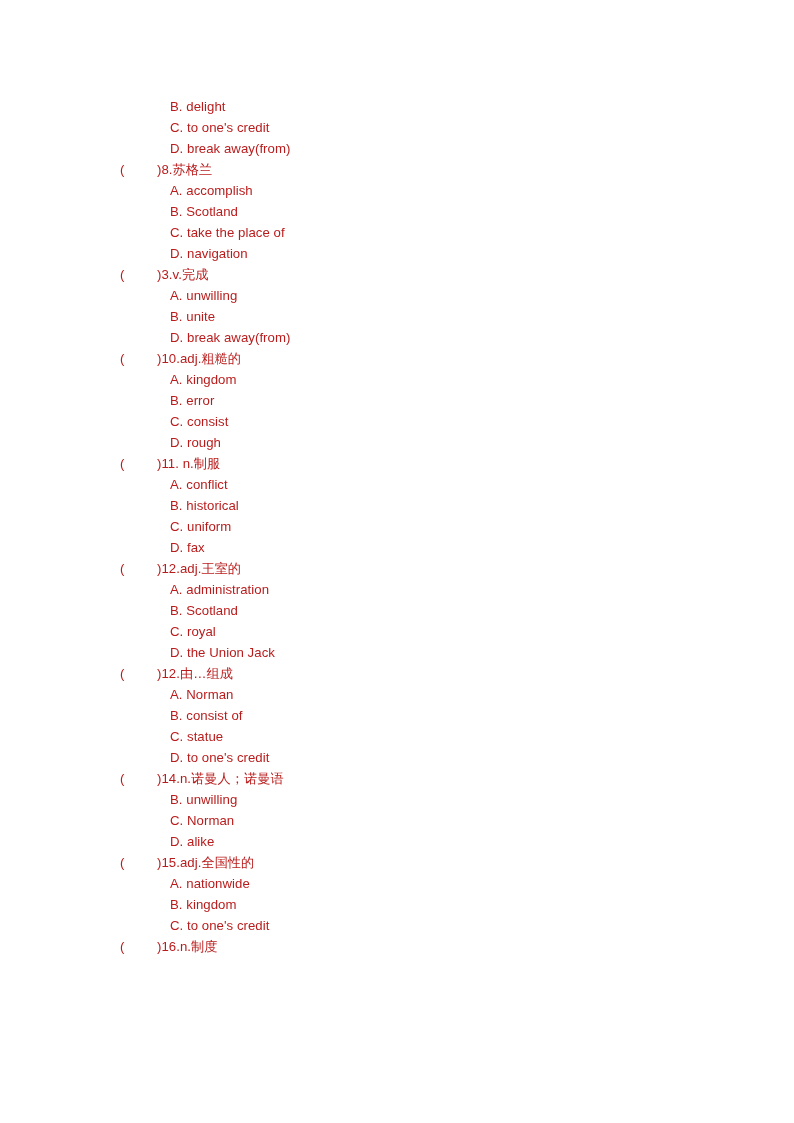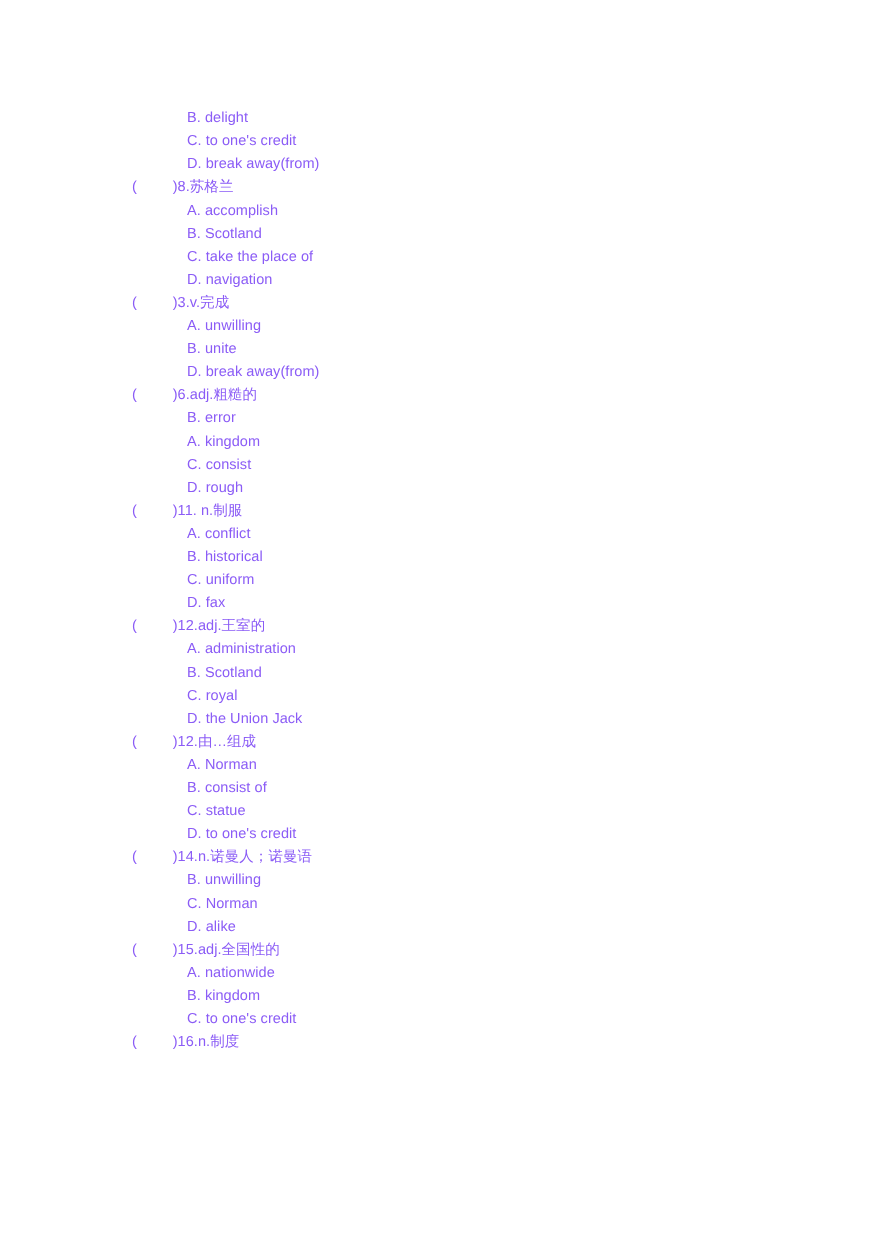--- a/index.html
+++ b/index.html
@@ -7,21 +7,21 @@
     padding: 0;
     background: #ffffff;
   }
   .page {
     position: relative;
     width: 794px;
     height: 1123px;
     background: #ffffff;
     overflow: hidden;
     font-family: "Liberation Sans", "DejaVu Sans", sans-serif;
-    color: #8b5cf6;
+    color: #b91c1c;
   }
   .content {
     position: absolute;
     left: 120px;
     top: 96px;
     width: 600px;
   }
   .line {
     height: 21px;
     line-height: 21px;
@@ -57,23 +57,23 @@
     <div id="questions">
         <div class="line q-line"><span class="q-paren-open">(</span><span>)</span><span>8.苏格兰</span></div>
         <div class="line opt-line">A. accomplish</div>
         <div class="line opt-line">B. Scotland</div>
         <div class="line opt-line">C. take the place of</div>
         <div class="line opt-line">D. navigation</div>
         <div class="line q-line"><span class="q-paren-open">(</span><span>)</span><span>3.v.完成</span></div>
         <div class="line opt-line">A. unwilling</div>
         <div class="line opt-line">B. unite</div>
         <div class="line opt-line">D. break away(from)</div>
-        <div class="line q-line"><span class="q-paren-open">(</span><span>)</span><span>6.adj.粗糙的</span></div>
+        <div class="line q-line"><span class="q-paren-open">(</span><span>)</span><span>10.adj.粗糙的</span></div>
+        <div class="line opt-line">A. kingdom</div>
         <div class="line opt-line">B. error</div>
-        <div class="line opt-line">A. kingdom</div>
         <div class="line opt-line">C. consist</div>
         <div class="line opt-line">D. rough</div>
         <div class="line q-line"><span class="q-paren-open">(</span><span>)</span><span>11. n.制服</span></div>
         <div class="line opt-line">A. conflict</div>
         <div class="line opt-line">B. historical</div>
         <div class="line opt-line">C. uniform</div>
         <div class="line opt-line">D. fax</div>
         <div class="line q-line"><span class="q-paren-open">(</span><span>)</span><span>12.adj.王室的</span></div>
         <div class="line opt-line">A. administration</div>
         <div class="line opt-line">B. Scotland</div>

